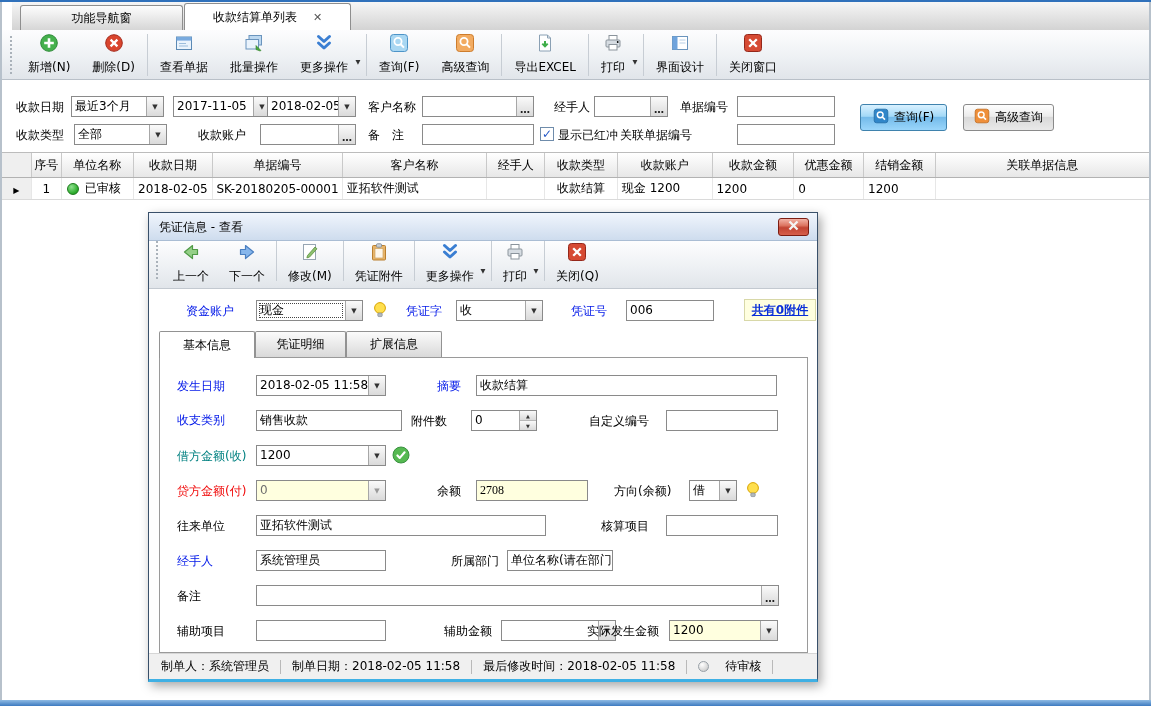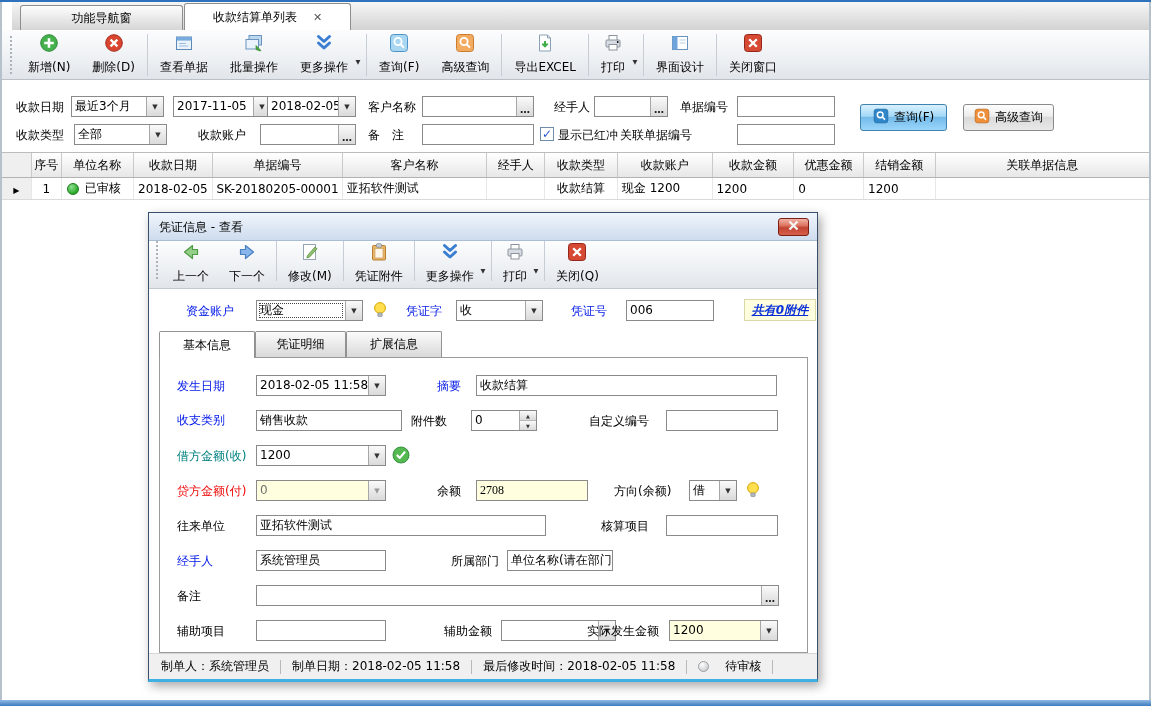--- a/index.html
+++ b/index.html
@@ -96,21 +96,21 @@
                  background:linear-gradient(#fdfdfe,#eef1f4 55%,#e1e5ea);
                  border-bottom:1px solid #c3c9d0; display:flex; align-items:flex-start; padding-left:3px; }
   .dlg-toolbar .tbtn { height:44px; padding:2px 10px; }
   .dlg-toolbar .tsep { height:40px; }
   .lbl { position:absolute; height:21px; line-height:21px; white-space:nowrap; }
   .lbl-blue { color:#0017e8; } .lbl-teal { color:#008080; } .lbl-red { color:#f00c0c; }
   .ro { background:#ffffdf; }
   .ro .val { color:#6f6f6f; }
   .focus-dotted .val { outline:1px dotted #444; outline-offset:-3px; }
   .attach-link { position:absolute; height:22px; background:#ffffdf; border:1px solid #d8d8a8;
-                 display:flex; align-items:center; justify-content:center;font-style:italic; }
+                 display:flex; align-items:center; justify-content:center; }
   .attach-link span { color:#0a2fd8; text-decoration:underline; font-weight:bold; }
   .dtab { position:absolute; top:118px; height:26px; border:1px solid #929292; border-bottom:none;
           border-radius:2px 2px 0 0; background:linear-gradient(#fbfbfb,#d9d9d9);
           display:flex; align-items:center; justify-content:center; }
   .dtab.active { height:27px; background:#fff; z-index:3; }
   .dpanel { position:absolute; left:10px; top:144px; width:649px; height:296px;
             border:1px solid #9a9a9a; background:#fff; }
   .spin { width:17px; border-left:1px solid #a7a7a7; display:flex; flex-direction:column; }
   .spin i { flex:1; background:linear-gradient(#fafafa,#dadada); border-bottom:1px solid #b8b8b8;
             display:flex; align-items:center; justify-content:center; font-size:5px; font-style:normal; color:#333;}

